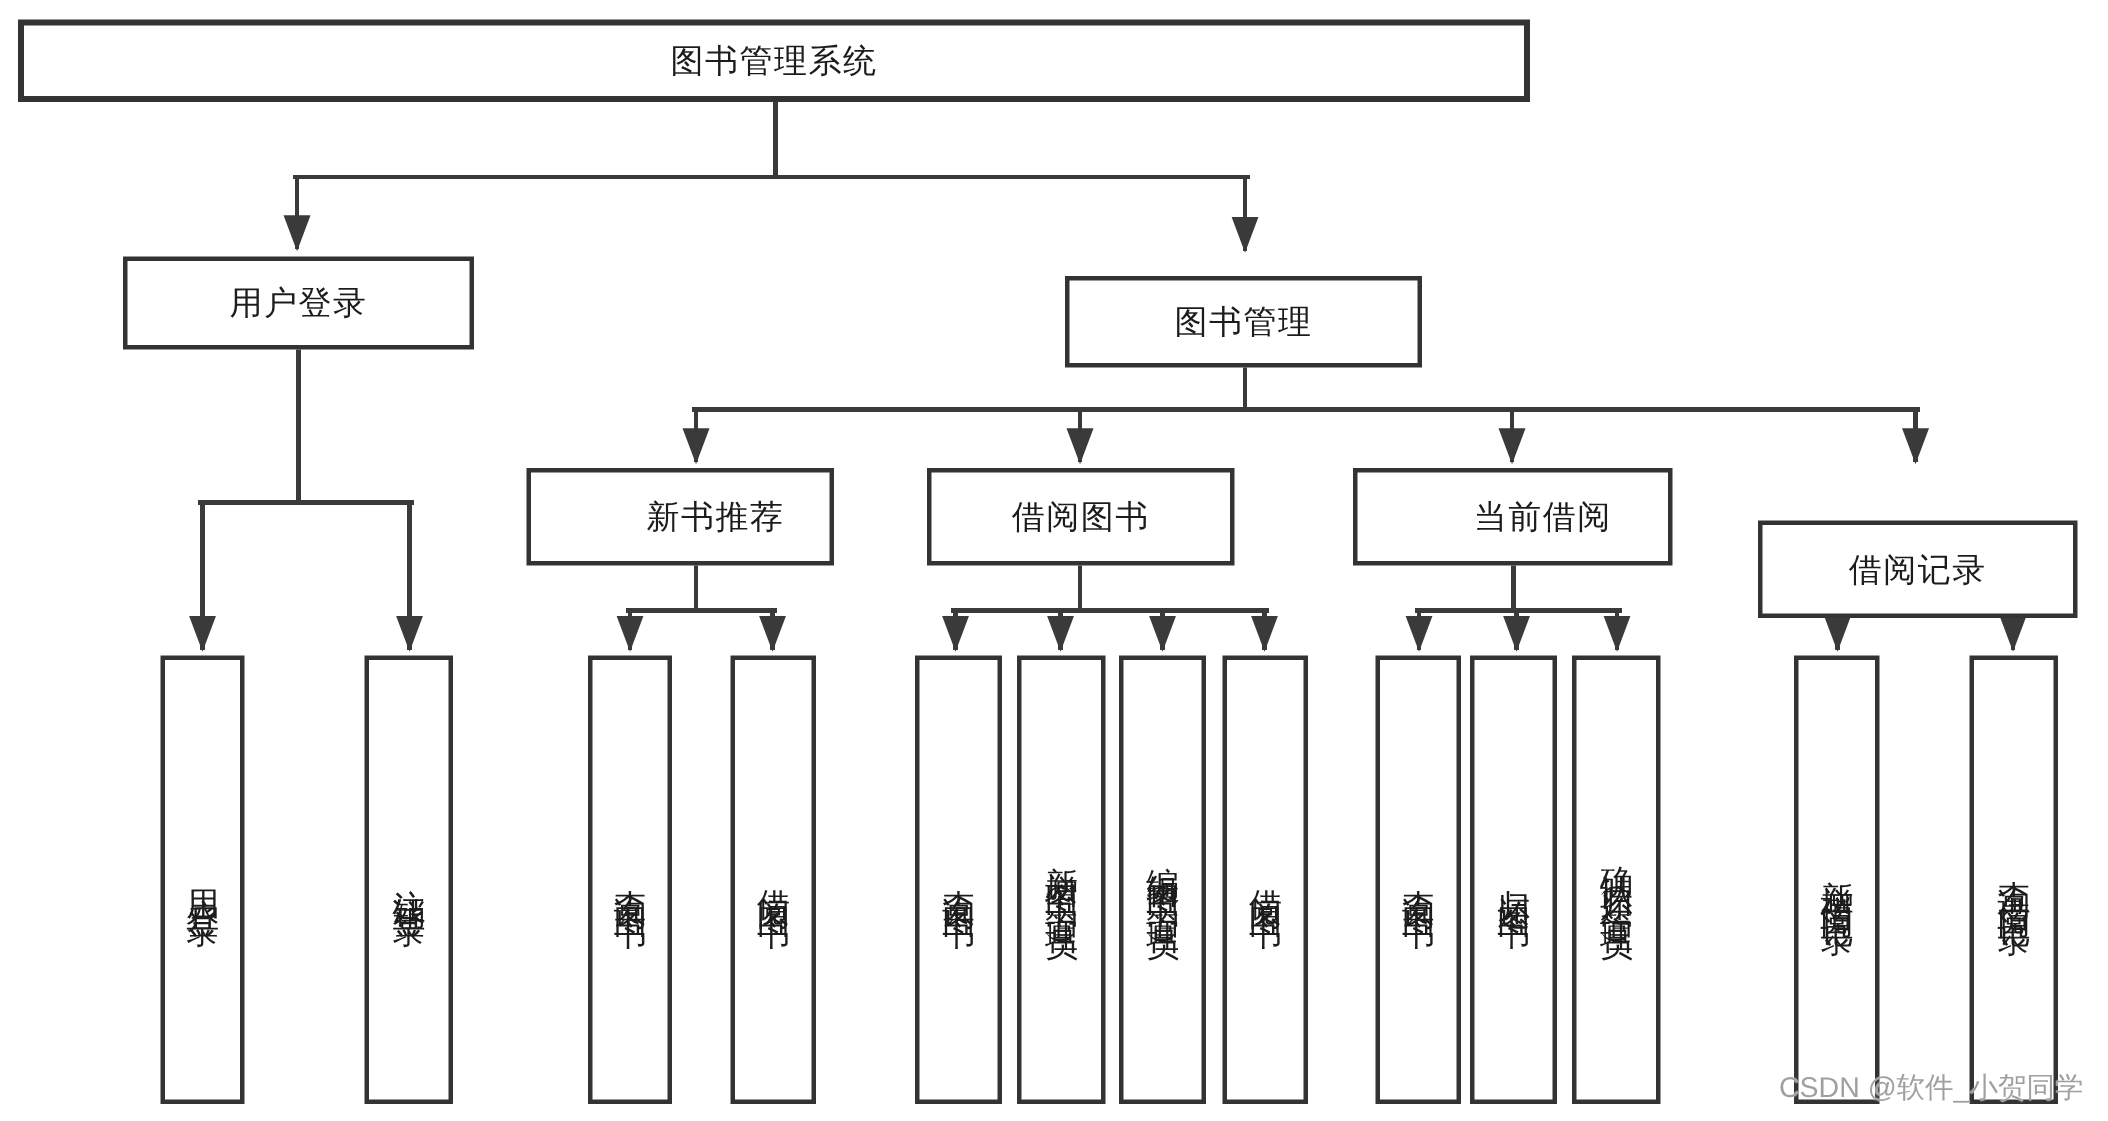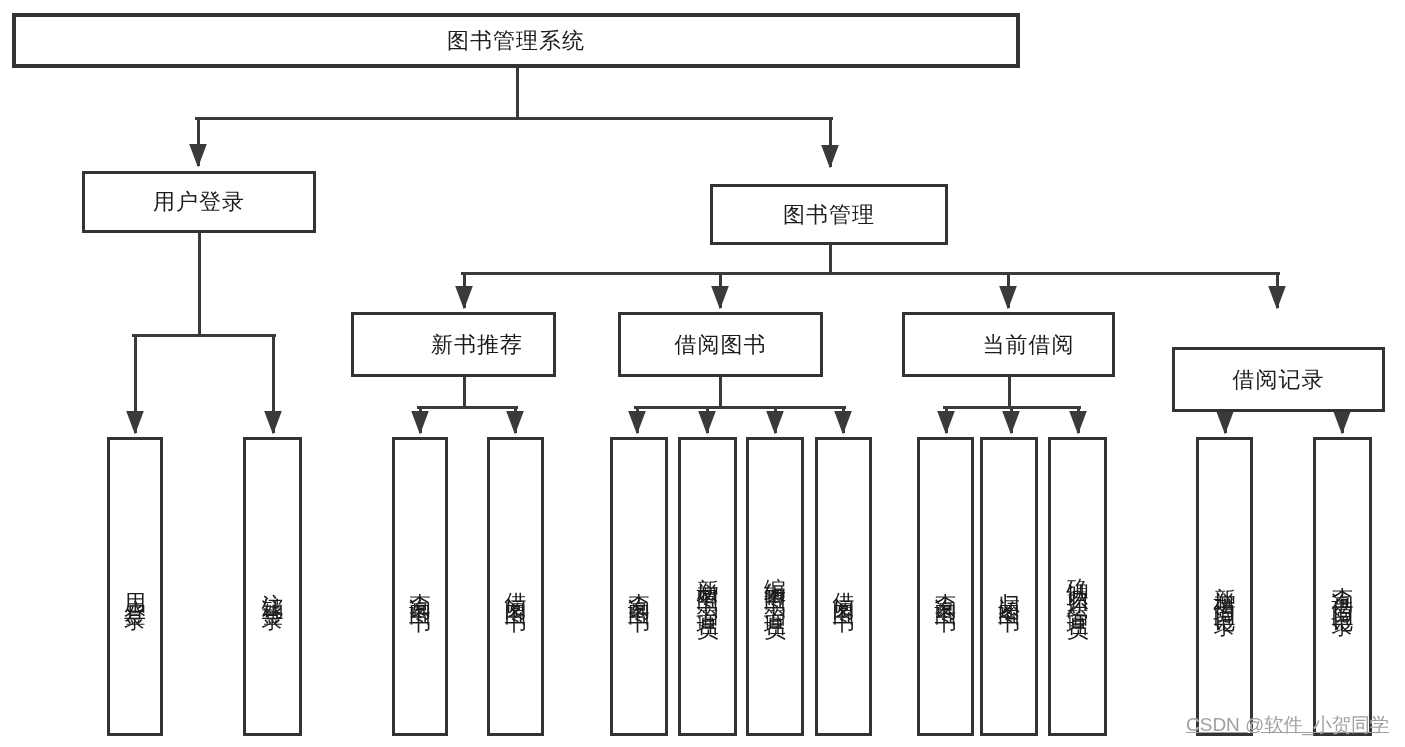--- a/index.html
+++ b/index.html
@@ -50,21 +50,20 @@
   #watermark {
     position: absolute;
     left: 1186px;
     top: 712px;
     width: 212px;
     font-size: 19px;
     color: #a0a0a0;
     text-shadow: 0 0 1px #ffffff;
     white-space: nowrap;
     pointer-events: none;
-    text-decoration: underline;
   }
   svg line, svg polygon { shape-rendering: crispEdges; }
 </style>
 </head>
 <body>
 
 <div id="stage">
 
   <svg id="connectors" viewBox="0 0 1405 747" xmlns="http://www.w3.org/2000/svg">
     <defs>

